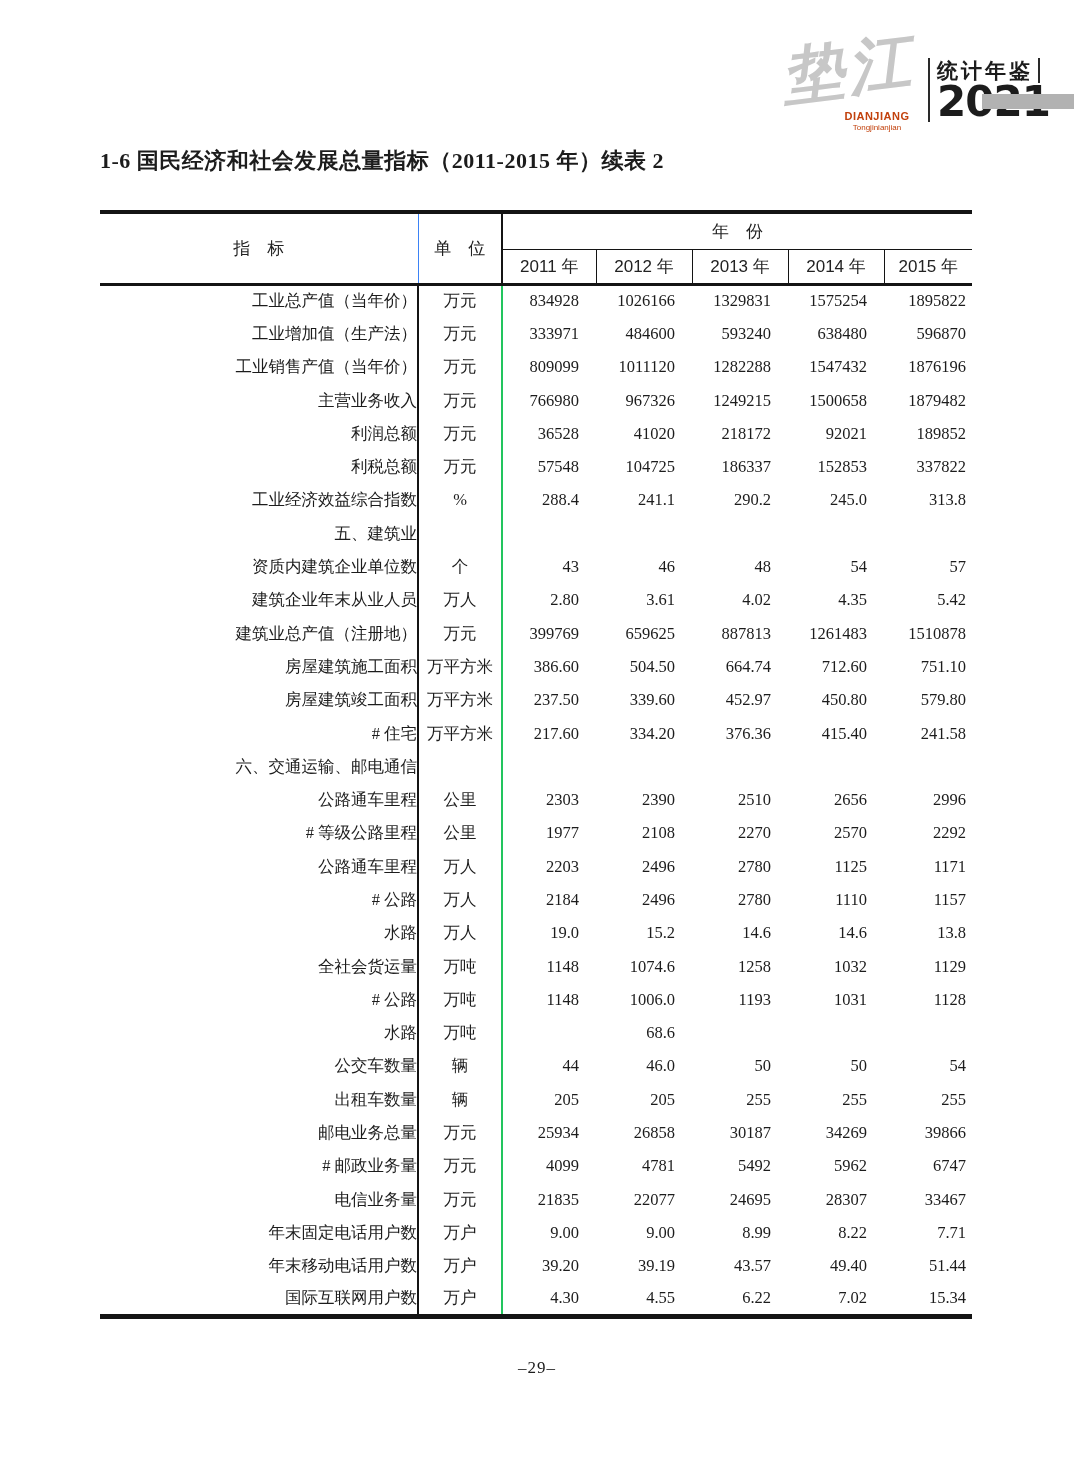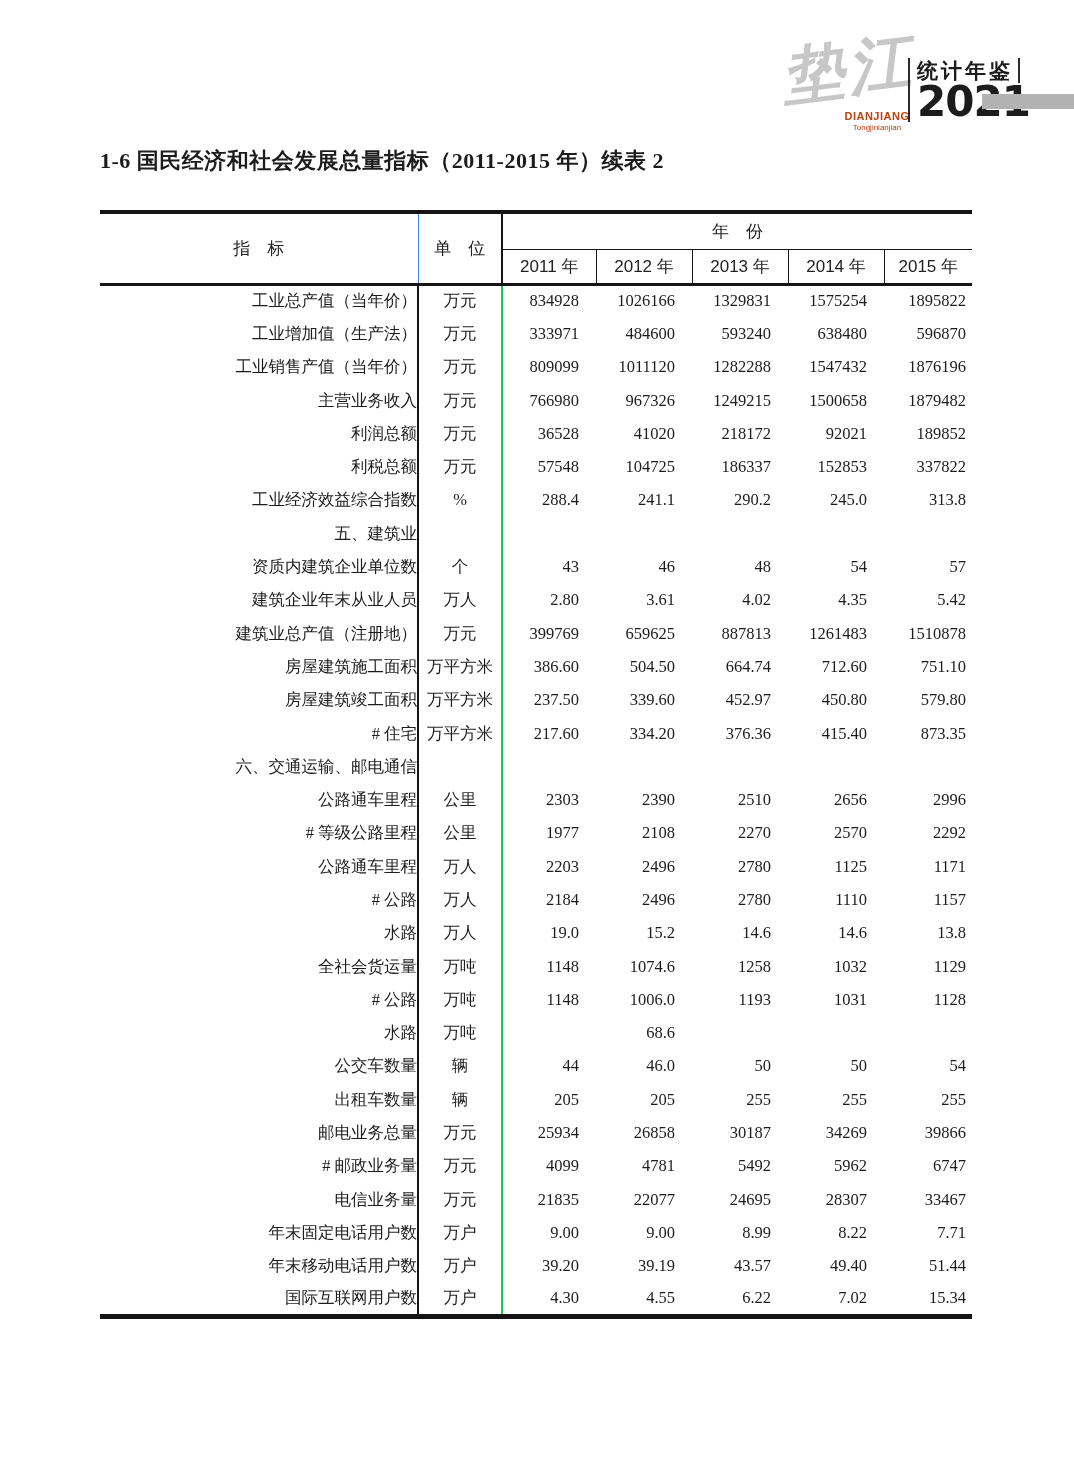--- a/index.html
+++ b/index.html
@@ -14,21 +14,21 @@
   .brand { position:absolute; top:0; left:0; width:1074px; height:140px; }
   .brand-script {
     position:absolute; left:782px; top:38px;
     font-size:62px; line-height:1; color:#c7c7c7;
     font-family:"DejaVu Serif",serif; font-style:italic; font-weight:bold;
     transform:rotate(-7deg); letter-spacing:4px;
   }
   .brand-sub { position:absolute; left:838px; top:110px; width:78px; text-align:center; color:#c2410c; line-height:1.15; font-family:"Liberation Sans","DejaVu Sans",sans-serif; }
   .brand-sub .en { font-size:11px; font-weight:bold; letter-spacing:0.5px; }
   .brand-sub .py { font-size:8px; }
-  .brand-right { position:absolute; left:908px; top:58px; border-left:2px solid #2a2a2a; padding-left:7px; }
+  .brand-right { position:absolute; left:928px; top:58px; border-left:2px solid #2a2a2a; padding-left:7px; }
   .brand-yearbook {
     font-size:21px; font-weight:900; letter-spacing:3px; line-height:1.2;
     font-family:"Liberation Sans","DejaVu Sans",sans-serif;
     border-right:2px solid #2a2a2a; padding-right:5px; display:inline-block;
   }
   .brand-year {
     font-size:42px; font-weight:900; line-height:0.92; letter-spacing:-1px;
     font-family:"DejaVu Sans","Liberation Sans",sans-serif;
   }
   .brand-bar { position:absolute; left:982px; top:94px; width:92px; height:15px; background:#b2b2b2; }
@@ -242,21 +242,21 @@
           <td class="td-value">450.80</td>
           <td class="td-value">579.80</td>
         </tr>
         <tr>
           <td class="td-label indent-2"># 住宅</td>
           <td class="td-unit">万平方米</td>
           <td class="td-value">217.60</td>
           <td class="td-value">334.20</td>
           <td class="td-value">376.36</td>
           <td class="td-value">415.40</td>
-          <td class="td-value">873.35</td>
+          <td class="td-value">241.58</td>
         </tr>
         <tr>
           <td class="td-label indent-0">六、交通运输、邮电通信</td>
           <td class="td-unit"></td>
           <td class="td-value"></td>
           <td class="td-value"></td>
           <td class="td-value"></td>
           <td class="td-value"></td>
           <td class="td-value"></td>
         </tr>
@@ -400,14 +400,17 @@
           <td class="td-unit">万户</td>
           <td class="td-value">4.30</td>
           <td class="td-value">4.55</td>
           <td class="td-value">6.22</td>
           <td class="td-value">7.02</td>
           <td class="td-value">15.34</td>
         </tr>
       </tbody>
   </table>
 
+  <div class="page-footer">
+    <span>–29–</span>
+  </div>
 
 </div>
 
 </body></html>

